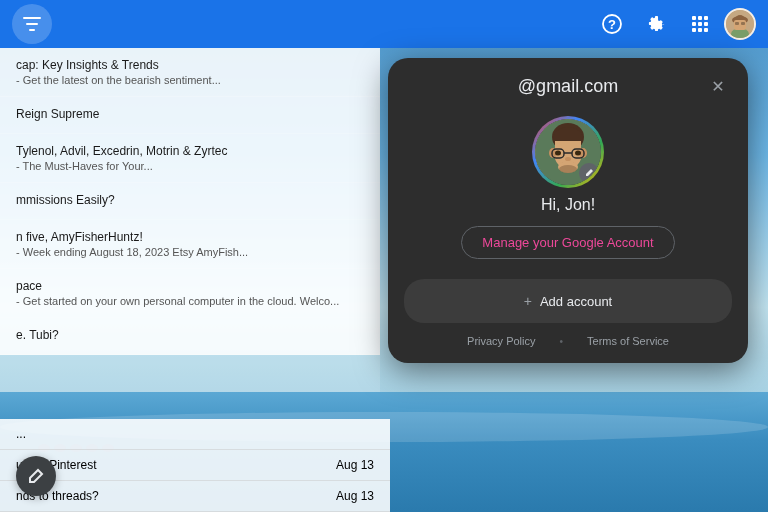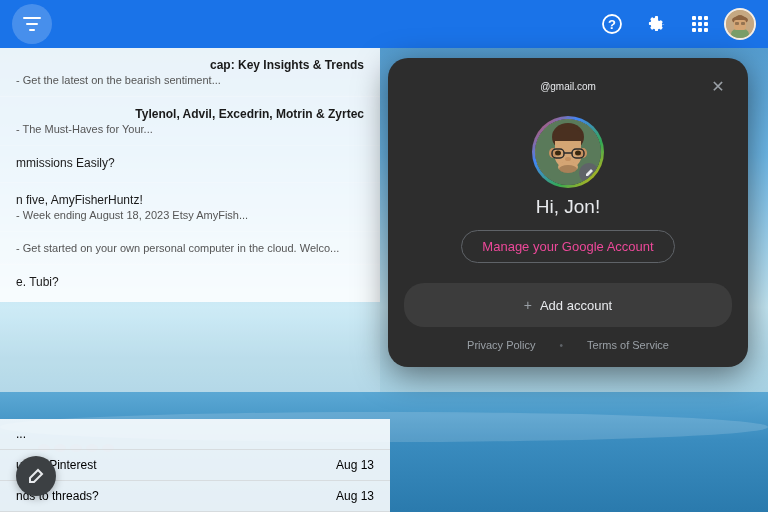--- a/index.html
+++ b/index.html
@@ -98,22 +98,21 @@
       border-bottom: 1px solid rgba(255,255,255,0.2);
       background: rgba(255,255,255,0.85);
       font-size: 12px;
       color: #333;
       white-space: nowrap;
       overflow: hidden;
       text-overflow: ellipsis;
     }
 
     .email-item.unread .email-sender {
-      font-weight: 700;
-      text-align: right;
+      font-weight: 400;
     }
 
     .email-sender {
       font-size: 12px;
       color: #1a1a1a;
       margin-bottom: 2px;
     }
 
     .email-preview {
       font-size: 11px;
@@ -176,21 +175,21 @@
     }
 
     .popup-header {
       display: flex;
       align-items: center;
       justify-content: space-between;
       padding: 14px 16px 8px 16px;
     }
 
     .popup-email {
-      font-size: 10px;
+      font-size: 18px;
       color: #e8eaed;
       text-align: center;
       flex: 1;
     }
 
     .popup-close {
       width: 28px; height: 28px;
       border-radius: 50%;
       border: none;
       background: transparent;
@@ -241,21 +240,21 @@
       border-radius: 50%;
       background: #5f6368;
       display: flex;
       align-items: center;
       justify-content: center;
       font-size: 10px;
       color: #e8eaed;
     }
 
     .greeting {
-      font-size: 19px;
+      font-size: 16px;
       font-weight: 400;
       color: #e8eaed;
       margin-bottom: 12px;
     }
 
     .manage-btn {
       border: 1px solid #5f6368;
       background: transparent;
       color: #ec4899;
       border-radius: 20px;
@@ -409,32 +408,36 @@
     </div>
   </div>
 </div>
 
 <div class="email-area">
   <div class="email-list">
     <div class="email-item unread">
       <div class="email-sender">cap: Key Insights &amp; Trends</div>
       <div class="email-preview"> - Get the latest on the bearish sentiment...</div>
     </div>
+    <div class="email-item">
+      <div class="email-sender">Reign Supreme</div>
+    </div>
     <div class="email-item unread">
       <div class="email-sender">Tylenol, Advil, Excedrin, Motrin &amp; Zyrtec</div>
       <div class="email-preview"> - The Must-Haves for Your...</div>
     </div>
     <div class="email-item">
       <div class="email-sender">mmissions Easily?</div>
     </div>
     <div class="email-item">
       <div class="email-sender">n five, AmyFisherHuntz!</div>
       <div class="email-preview"> - Week ending August 18, 2023 Etsy AmyFish...</div>
     </div>
     <div class="email-item">
+      <div class="email-sender">pace</div>
       <div class="email-preview"> - Get started on your own personal computer in the cloud. Welco...</div>
     </div>
     <div class="email-item">
       <div class="email-sender">e. Tubi?</div>
     </div>
   </div>
 </div>
 
 <div class="beach-scene">
   <div class="water">

